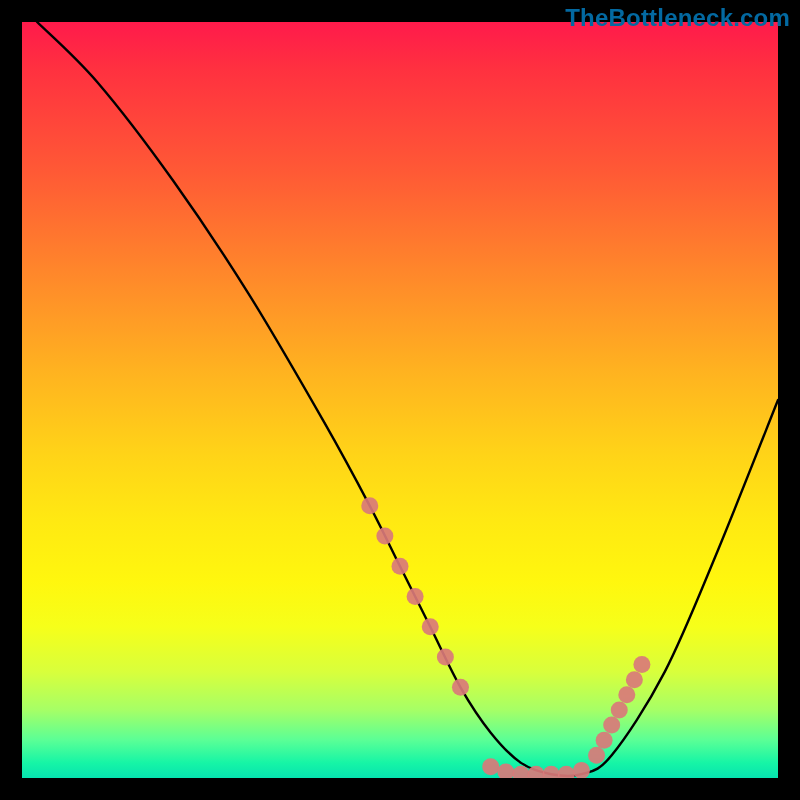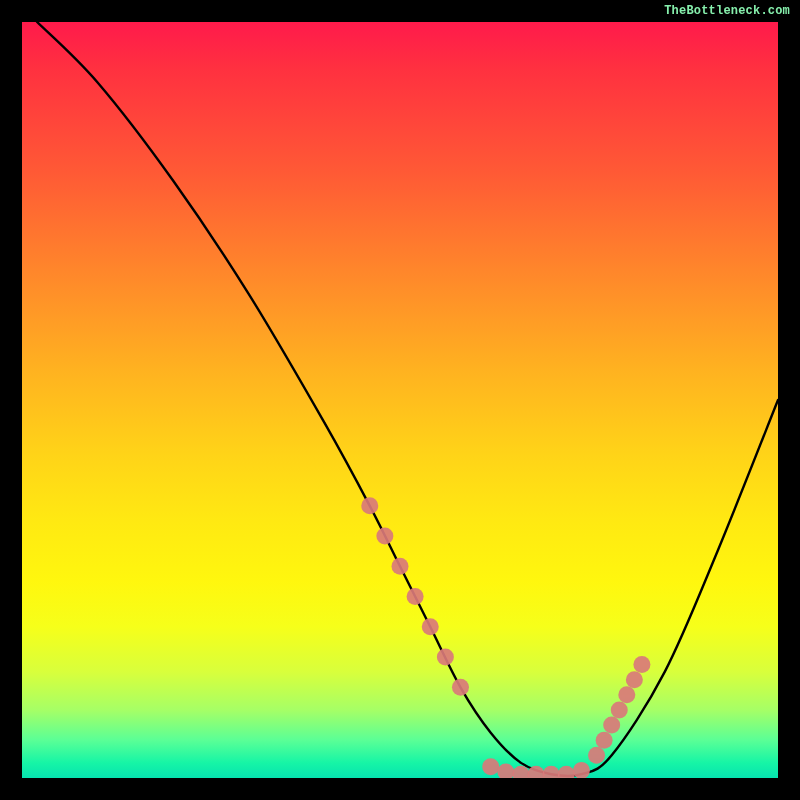--- a/index.html
+++ b/index.html
@@ -21,23 +21,23 @@
       #f6ff1a 80%,
       #d8ff3c 86%,
       #a6ff66 91%,
       #5aff96 95%,
       #16f5a6 98%,
       #06e3b0 100%);
   }
   svg.curve { position: absolute; left: 22px; top: 22px; }
   .attrib {
     position: absolute; top: 4px; right: 10px;
-    font-family: Liberation Mono, monospace;
-    font-size: 12px; font-weight: 600;
-    color: #86efac; letter-spacing: 0.2px;
+    font-family: Liberation Sans, sans-serif;
+    font-size: 24px; font-weight: 600;
+    color: #0369a1; letter-spacing: 0.2px;
   }
 </style>
 </head>
 <body>
 
 <div class="wrap">
   <div class="plot"></div>
 
   <svg class="curve" width="756" height="756" viewBox="0 0 756 756">
     <g id="curve-g">

